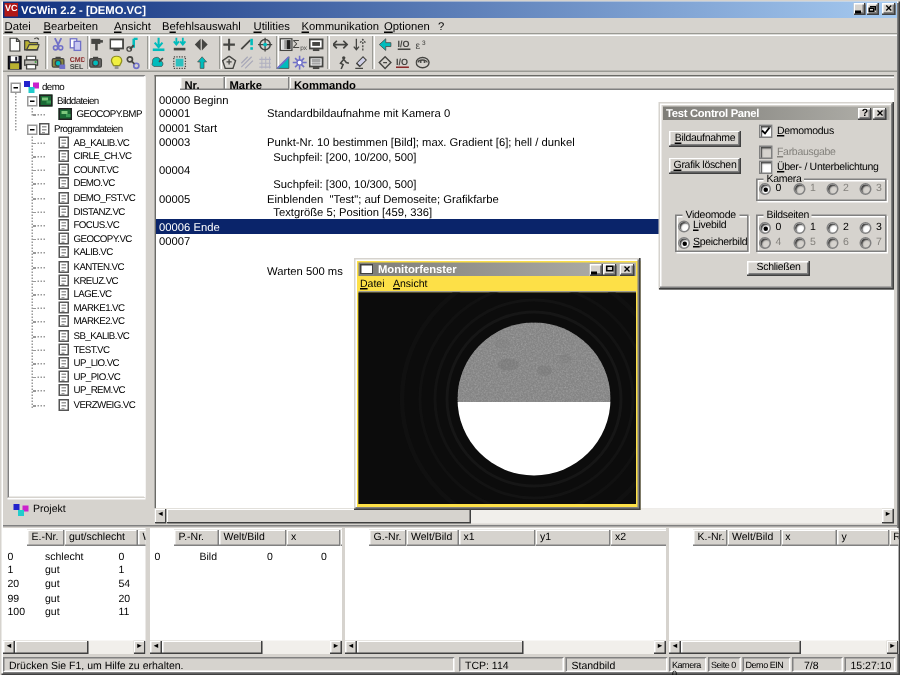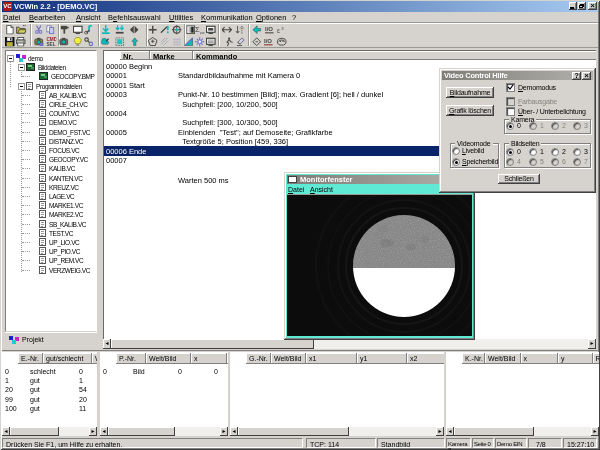--- a/index.html
+++ b/index.html
@@ -583,21 +583,21 @@
   <div class="abs sunk" style="left:0px;top:1px;width:301px;height:10px;padding:2px 0 0 3px;">Drücken Sie F1, um Hilfe zu erhalten.</div>
   <div class="abs sunk" style="left:304px;top:1px;width:70px;height:10px;padding:2px 0 0 3px;">TCP: 114</div>
   <div class="abs sunk" style="left:375px;top:1px;width:68px;height:10px;padding:2px 0 0 3px;">Standbild</div>
   <div class="abs sunk" style="left:444px;top:1px;width:25px;height:10px;padding:2px 0 0 1px;font-size:6px;letter-spacing:-0.3px;">Kamera 0</div>
   <div class="abs sunk" style="left:470px;top:1px;width:22px;height:10px;padding:2px 0 0 1px;font-size:6px;letter-spacing:-0.3px;">Seite 0</div>
   <div class="abs sunk" style="left:493px;top:1px;width:32px;height:10px;padding:2px 0 0 1px;font-size:6px;letter-spacing:-0.3px;">Demo EIN</div>
   <div class="abs sunk" style="left:526px;top:1px;width:34px;height:10px;padding:2px 0 0 7px;">7/8</div>
   <div class="abs sunk" style="left:561px;top:1px;width:34px;height:10px;padding:2px 0 0 3px;">15:27:10</div>
 </div>
 
-<div class="abs" style="left:236px;top:172px;width:191px;height:168px;background:#5eead4;box-shadow: inset -1px -1px 0 #404040, inset 1px 1px 0 #d6d3ce, inset -2px -2px 0 #808080, inset 2px 2px 0 #fff; margin-left: 48px;">
+<div class="abs" style="left:236px;top:172px;width:191px;height:168px;background:#fde047;box-shadow: inset -1px -1px 0 #404040, inset 1px 1px 0 #d6d3ce, inset -2px -2px 0 #808080, inset 2px 2px 0 #fff;">
   <div class="abs" style="left:3px;top:3px;width:185px;height:9px;background:linear-gradient(to right,#7e7d78,#b2b1ab);">
     <div style="position:absolute;left:1px;top:1px;width:9px;height:7px;background:#fff;border:1px solid #404040;"></div>
     <span style="position:absolute;left:13px;top:1px;color:#fff;font-weight:bold;font-size:7.5px;line-height:8px;">Monitorfenster</span>
     <div class="btn" style="position:absolute;right:22px;top:1px;width:9px;height:8px;">
         <div style="position:absolute;left:1px;bottom:1px;width:4px;height:2px;background:#000;"></div>
       </div>
     <div class="btn" style="position:absolute;right:13px;top:1px;width:9px;height:8px;">
         <div style="position:absolute;left:2px;top:1px;width:5px;height:4px;border:1px solid #000;"></div>
       </div>
     <div class="btn" style="position:absolute;right:1px;top:1px;width:10px;height:8px;font-size:8px;font-weight:bold;line-height:7px;text-align:center;">×</div>
@@ -634,21 +634,21 @@
           <ellipse cx="124" cy="52" rx="5" ry="3.5" fill="#707070" opacity="0.32"></ellipse>
           <ellipse cx="138" cy="44" rx="4" ry="3" fill="#787878" opacity="0.3"></ellipse>
           <ellipse cx="96" cy="34" rx="5" ry="3" fill="#7a7a7a" opacity="0.28"></ellipse>
           <rect x="64" y="73" width="108" height="52" fill="#ffffff"></rect>
         </g>
       </svg></div>
 </div>
 
 <div class="abs f7" style="left:439px;top:68px;width:157px;height:125px;background:#d6d3ce;box-shadow: inset -1px -1px 0 #404040, inset 1px 1px 0 #d6d3ce, inset -2px -2px 0 #808080, inset 2px 2px 0 #fff;" id="vcp">
   <div class="abs" style="left:3px;top:3px;width:151px;height:9px;background:linear-gradient(to right,#7e7d78,#b2b1ab);">
-    <span style="position:absolute;left:2px;top:1px;color:#fff;font-weight:bold;font-size:7.5px;line-height:8px;">Video Control Hilfe</span>
+    <span style="position:absolute;left:2px;top:1px;color:#fff;font-weight:bold;font-size:7.5px;line-height:8px;">Test Control Panel</span>
     <div class="btn" style="position:absolute;right:12px;top:1px;width:9px;height:8px;font-size:7px;font-weight:bold;line-height:8px;text-align:center;">?</div>
     <div class="btn" style="position:absolute;right:2px;top:1px;width:9px;height:8px;font-size:8px;font-weight:bold;line-height:7px;text-align:center;">×</div>
   </div>
   <div class="btn abs" style="left:7px;top:19px;width:48px;height:11px;line-height:11px;white-space:nowrap;"><u>B</u>ildaufnahme</div>
   <div class="btn abs" style="left:7px;top:37px;width:48px;height:11px;line-height:11px;white-space:nowrap;"><u>G</u>rafik löschen</div>
   <div class="chk" style="left:67px;top:15px;">
       <svg width="7" height="7" style="position:absolute;left:0;top:0">
         <path d="M1 3 L3 5 L6 1" stroke="#000" stroke-width="1.2" fill="none"></path>
       </svg>
     </div>

